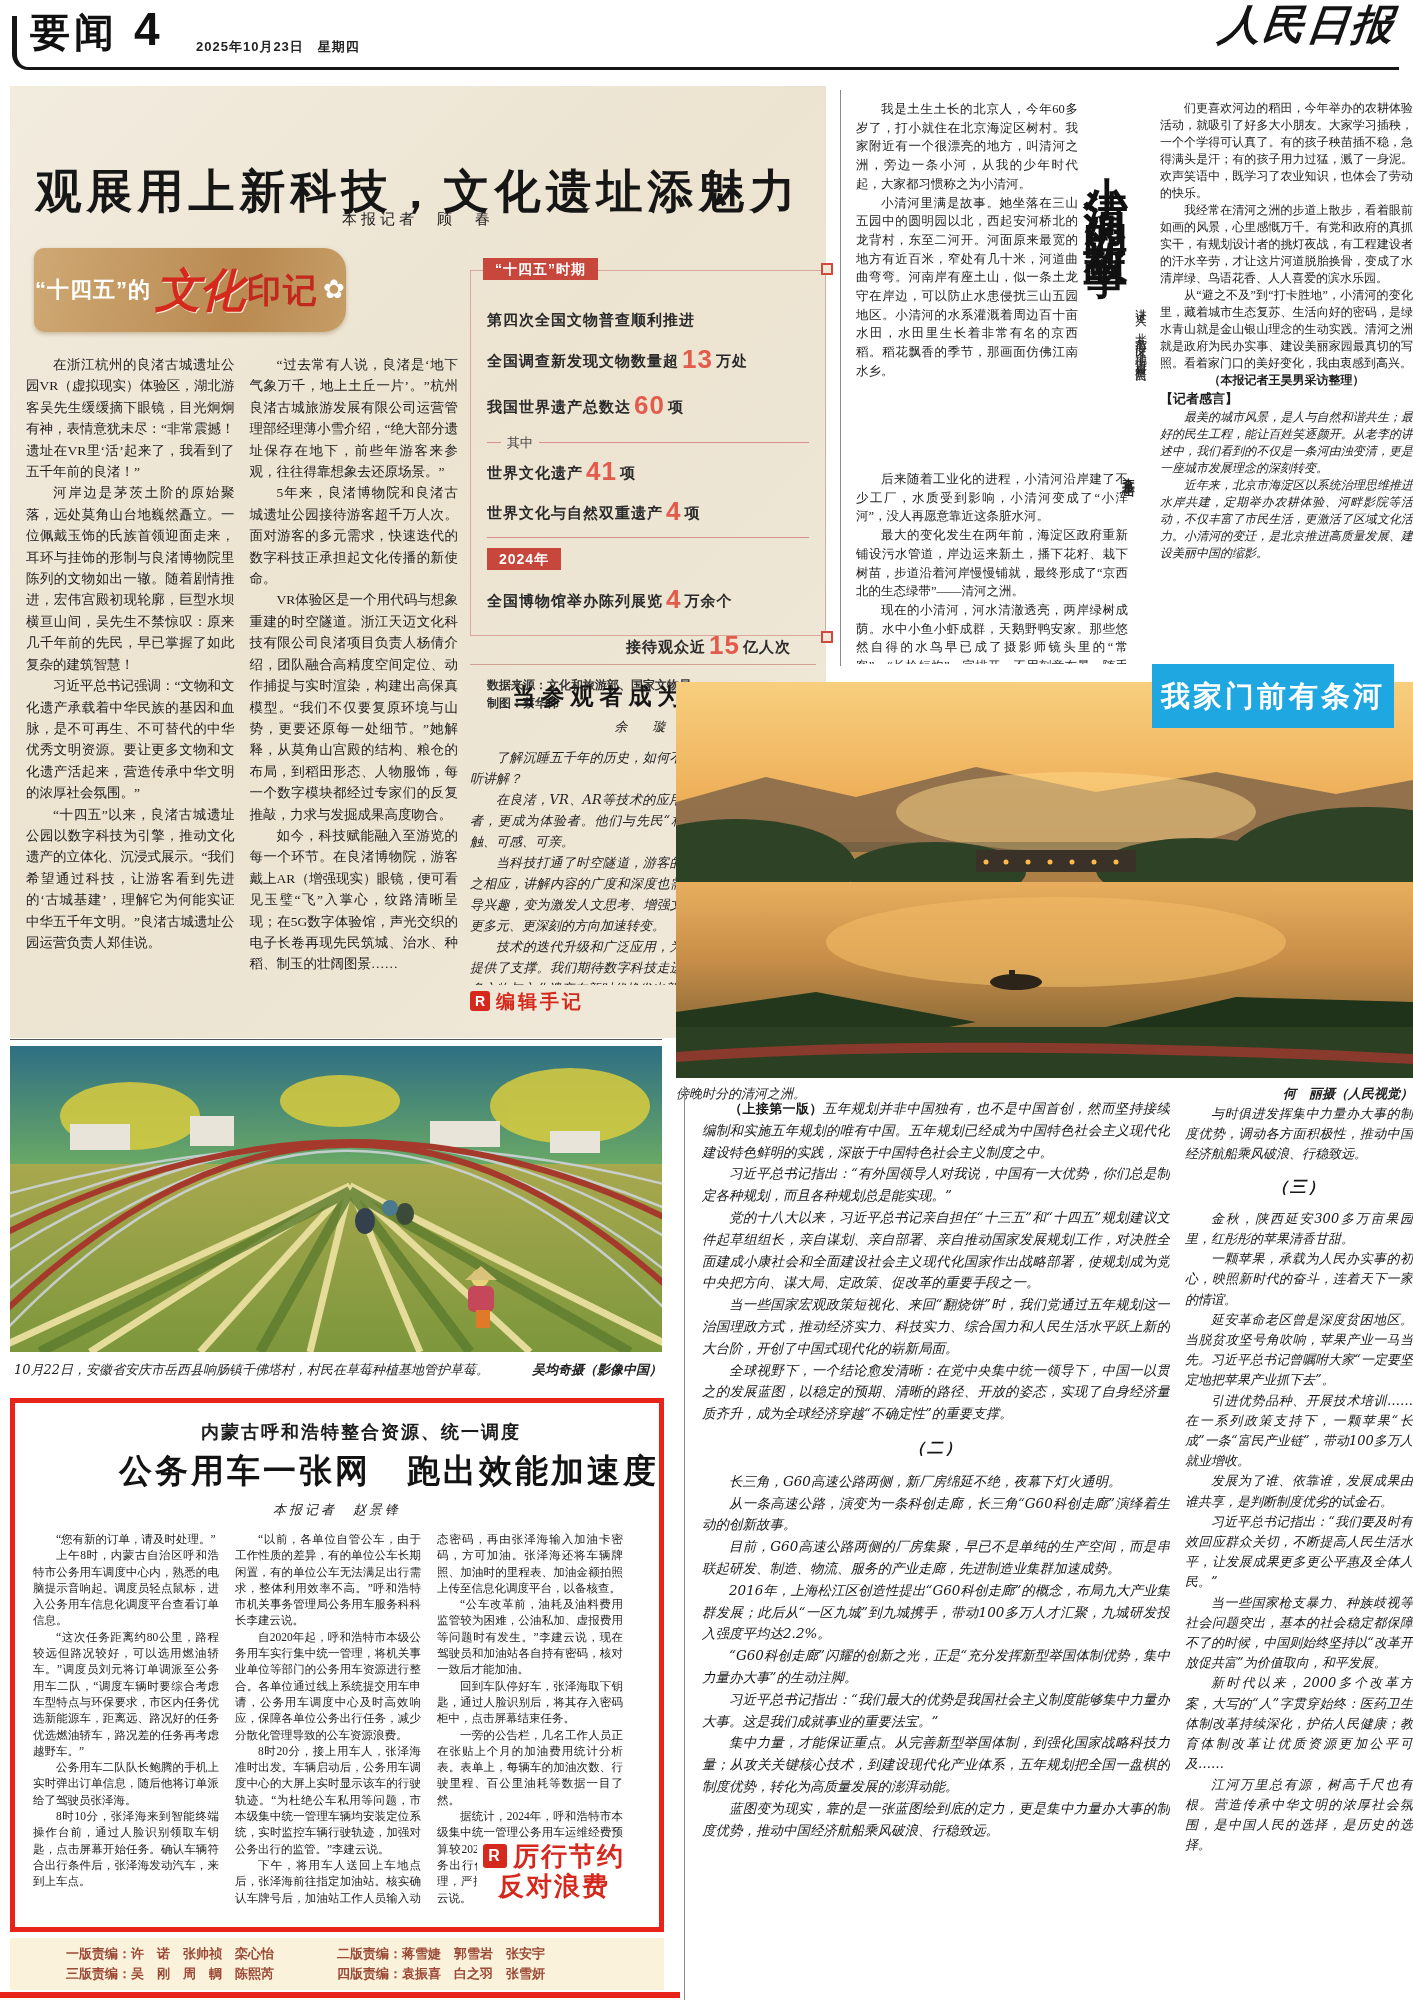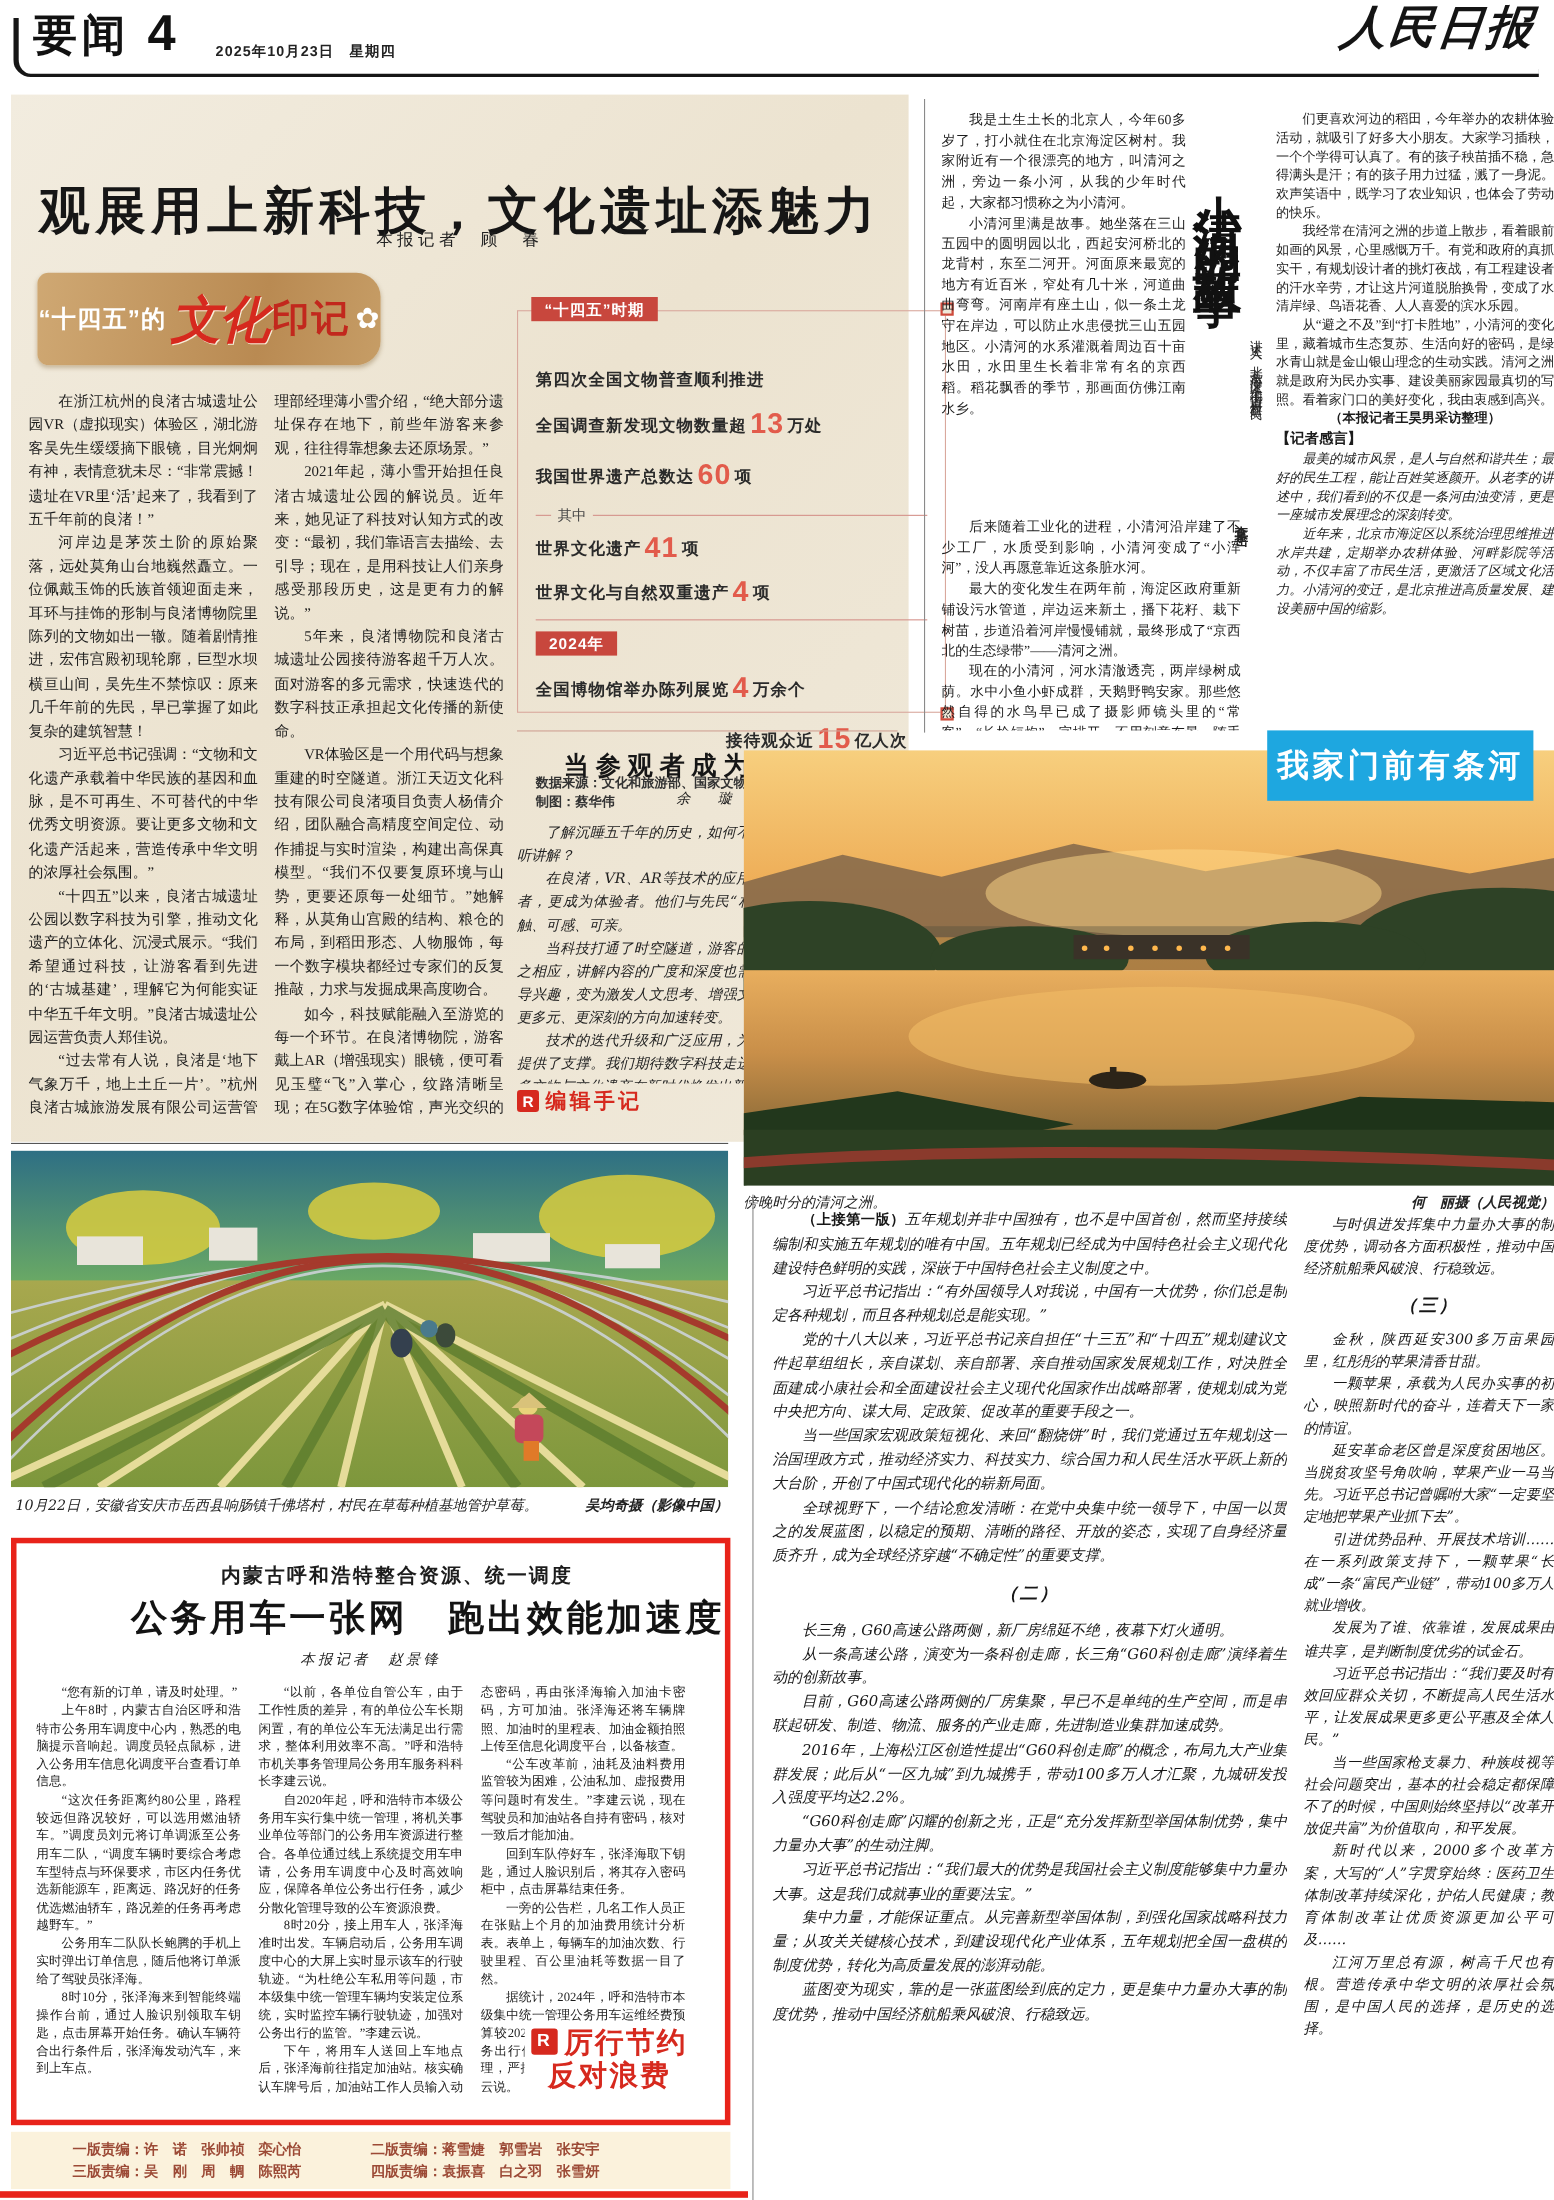--- a/index.html
+++ b/index.html
@@ -27,21 +27,21 @@
          display:flex;align-items:center;justify-content:center;gap:4px;
          box-shadow:0 2px 4px rgba(120,90,40,.35);}
   .badge .b1{color:#fff;font:700 22px/1 "Liberation Sans",sans-serif;letter-spacing:1px;}
   .badge .b2{color:#d6291e;font:900 46px/1 "DejaVu Serif",serif;font-style:italic;letter-spacing:-2px;
              text-shadow:1px 1px 0 #f7eeda;}
   .badge .b3{color:#c2281d;font:900 34px/1 "Liberation Sans",sans-serif;letter-spacing:2px;}
   .badge .knot{color:#fff;font-size:26px;line-height:1;}
   .f-cols{left:16px;top:268px;width:432px;height:672px;column-count:2;column-gap:15px;
           font:13.5px/21.4px "Liberation Serif",serif;text-align:justify;overflow:hidden;color:#1d1d1d;}
   
-  .stats{left:460px;top:196px;width:390px;height:366px;border:1px solid #d9a89d;padding:40px 16px 8px;}
+  .stats{left:460px;top:184px;width:356px;height:366px;border:1px solid #d9a89d;padding:26px 16px 8px;}
   .orn{position:absolute;width:12px;height:12px;border:2px solid #cf4a3c;background:#efe8d8;}
   .orn.tr{right:-8px;top:-8px;} .orn.br{right:-8px;bottom:-8px;}
   .stat-label{display:inline-block;background:#c8473d;color:#fff;font:700 14px/1 "Liberation Sans",sans-serif;
               padding:4px 12px;letter-spacing:1px;}
   .stat-label.l1{position:absolute;top:-13px;left:12px;}
   .stat-line{font:700 15px/1.3 "Liberation Sans",sans-serif;color:#2a2a2a;margin:13px 0;letter-spacing:1px;}
   .stat-line .num{color:#e25b4b;font-size:26px;font-weight:700;margin:0 3px;vertical-align:-2px;}
   .stat-line.rt{text-align:right;padding-right:18px;}
   .among{display:flex;align-items:center;gap:6px;color:#444;font:13px/1 "Liberation Sans",sans-serif;margin:10px 0 2px;}
   .among .dash{height:1px;background:#d4928a;width:14px;} .among .grow{flex:1;}
@@ -130,21 +130,20 @@
       <span class="b3" data-name="badge-word-mark">印记</span>
       <span class="knot" data-name="chinese-knot-icon">✿</span>
     </div>
 
     <div class="abs f-cols" data-name="feature-body">
         <p data-name="paragraph">在浙江杭州的良渚古城遗址公园VR（虚拟现实）体验区，湖北游客吴先生缓缓摘下眼镜，目光炯炯有神，表情意犹未尽：“非常震撼！遗址在VR里‘活’起来了，我看到了五千年前的良渚！”</p>
         <p data-name="paragraph">河岸边是茅茨土阶的原始聚落，远处莫角山台地巍然矗立。一位佩戴玉饰的氏族首领迎面走来，耳环与挂饰的形制与良渚博物院里陈列的文物如出一辙。随着剧情推进，宏伟宫殿初现轮廓，巨型水坝横亘山间，吴先生不禁惊叹：原来几千年前的先民，早已掌握了如此复杂的建筑智慧！</p>
         <p data-name="paragraph">习近平总书记强调：“文物和文化遗产承载着中华民族的基因和血脉，是不可再生、不可替代的中华优秀文明资源。要让更多文物和文化遗产活起来，营造传承中华文明的浓厚社会氛围。”</p>
         <p data-name="paragraph">“十四五”以来，良渚古城遗址公园以数字科技为引擎，推动文化遗产的立体化、沉浸式展示。“我们希望通过科技，让游客看到先进的‘古城基建’，理解它为何能实证中华五千年文明。”良渚古城遗址公园运营负责人郑佳说。</p>
         <p data-name="paragraph">“过去常有人说，良渚是‘地下气象万千，地上土丘一片’。”杭州良渚古城旅游发展有限公司运营管理部经理薄小雪介绍，“绝大部分遗址保存在地下，前些年游客来参观，往往得靠想象去还原场景。”</p>
-        <p data-name="paragraph">2021年起，薄小雪开始担任良渚古城遗址公园的解说员。近年来，她见证了科技对认知方式的改变：“最初，我们靠语言去描绘、去引导；现在，是用科技让人们亲身感受那段历史，这是更有力的解说。”</p>
         <p data-name="paragraph">5年来，良渚博物院和良渚古城遗址公园接待游客超千万人次。面对游客的多元需求，快速迭代的数字科技正承担起文化传播的新使命。</p>
         <p data-name="paragraph">VR体验区是一个用代码与想象重建的时空隧道。浙江天迈文化科技有限公司良渚项目负责人杨倩介绍，团队融合高精度空间定位、动作捕捉与实时渲染，构建出高保真模型。“我们不仅要复原环境与山势，更要还原每一处细节。”她解释，从莫角山宫殿的结构、粮仓的布局，到稻田形态、人物服饰，每一个数字模块都经过专家们的反复推敲，力求与发掘成果高度吻合。</p>
         <p data-name="paragraph">如今，科技赋能融入至游览的每一个环节。在良渚博物院，游客戴上AR（增强现实）眼镜，便可看见玉璧“飞”入掌心，纹路清晰呈现；在5G数字体验馆，声光交织的电子长卷再现先民筑城、治水、种稻、制玉的壮阔图景……</p>
       </div>
 
     <div class="abs stats" data-name="stats-infographic">
       <div class="orn tr" data-name="corner-ornament-icon"></div>
       <div class="orn br" data-name="corner-ornament-icon"></div>
       <div class="stat-label l1" data-name="stats-period-label">“十四五”时期</div>
       <div class="stat-line" data-name="stat-line">第四次全国文物普查顺利推进</div>

